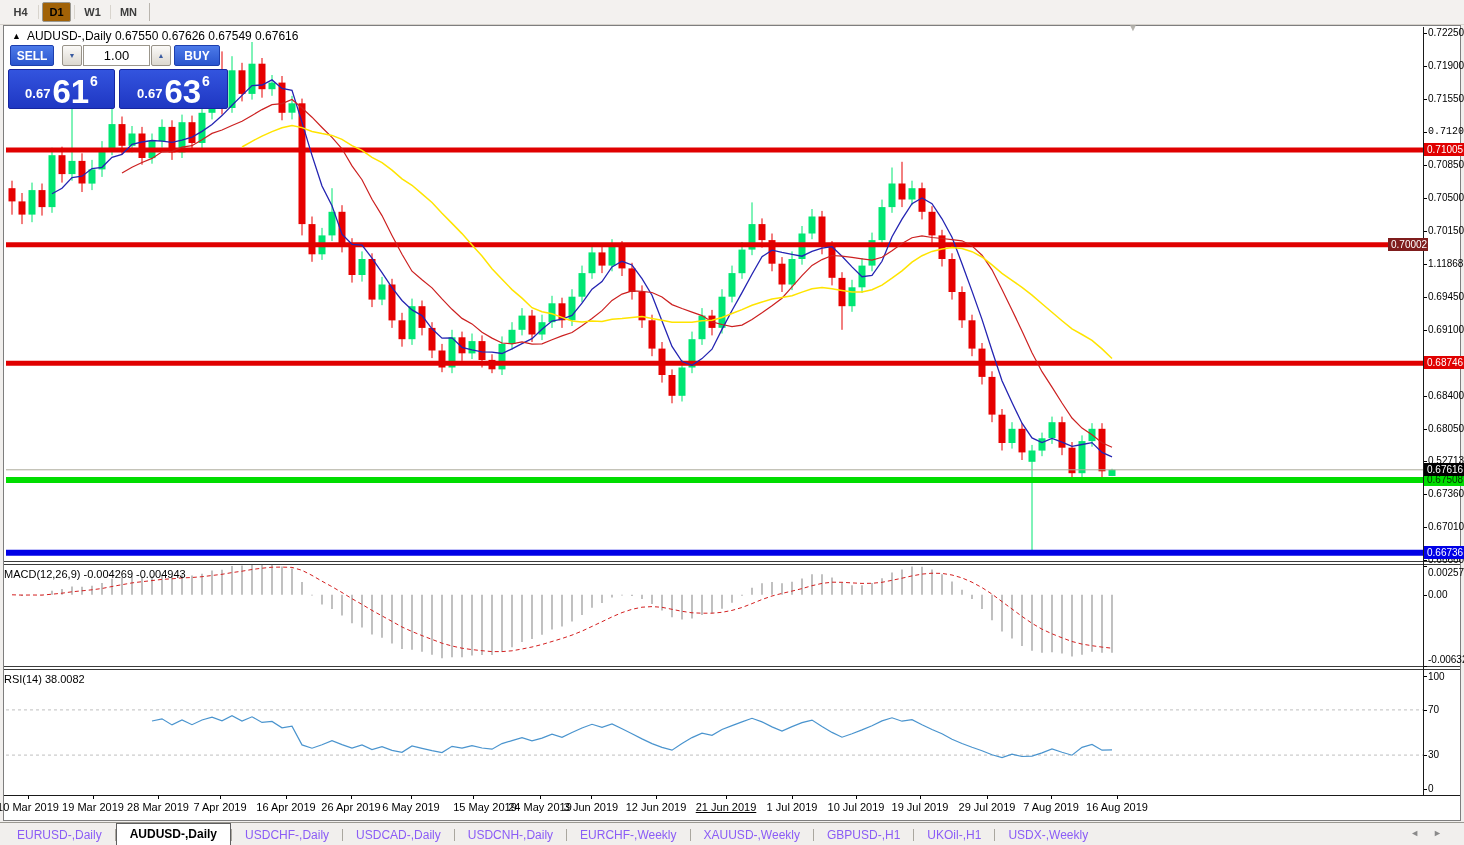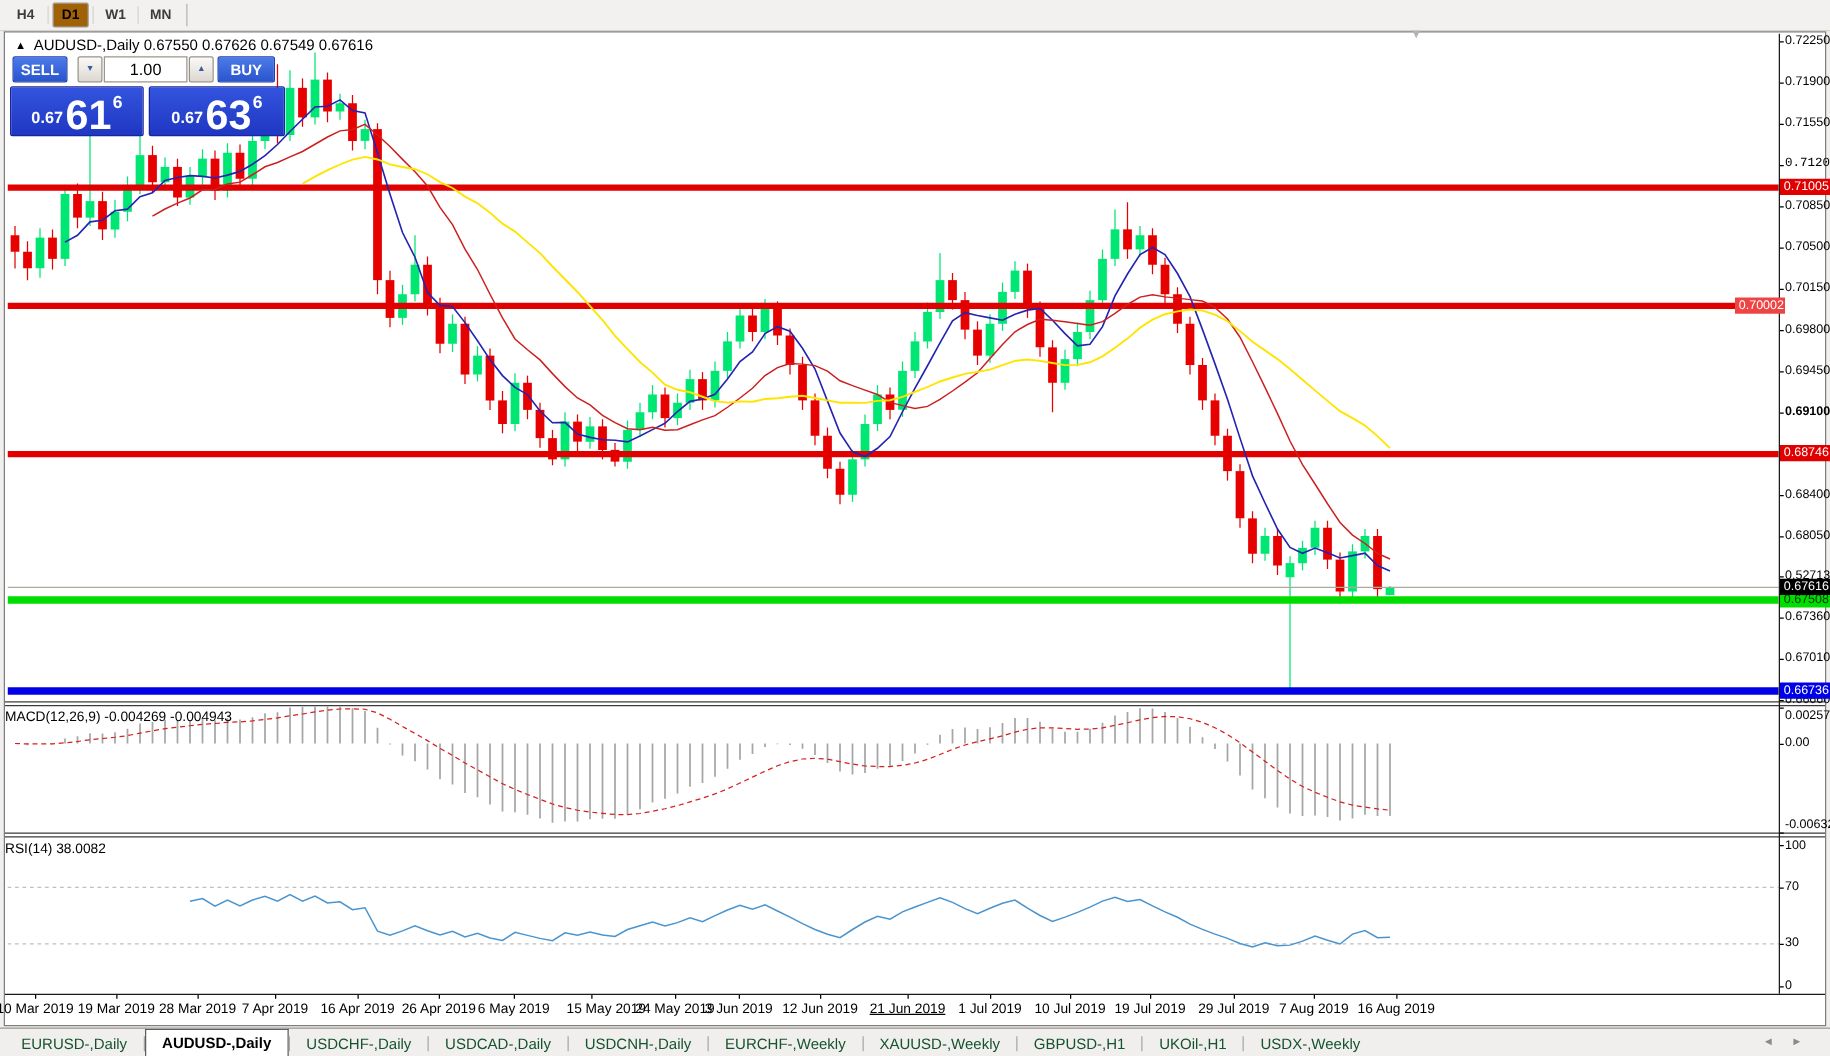--- a/index.html
+++ b/index.html
@@ -40,21 +40,21 @@
              padding-bottom:3px;box-sizing:border-box;cursor:pointer}
   .pb-prefix{font-size:13px;font-weight:bold;margin:0 2px 4px 0}
   .pb-big{font-size:33px;font-weight:bold;line-height:0.82}
   .pb-sup{font-size:14px;font-weight:bold;margin:0 0 16px 1px}
   
   #axis-layer{position:absolute;left:0;top:0;width:1464px;height:845px;pointer-events:none}
   #date-layer{position:absolute;left:0;top:796px;width:1464px;height:25px;color:#000}
   
   #tabbar{position:absolute;left:0;top:822px;width:1464px;height:23px;background:#f1efed;
           border-top:1px solid #9a9891;display:flex;align-items:flex-end;padding-left:4px;box-sizing:border-box}
-  .tab{height:20px;line-height:20px;padding:0 13px;font-size:12px;color:#14532d;white-space:nowrap;cursor:pointer}
+  .tab{height:20px;line-height:20px;padding:0 13px;font-size:12px;color:#8b5cf6;white-space:nowrap;cursor:pointer}
   .tab.active{background:#fff;border:1px solid #5f5f5f;border-bottom:none;height:21px;line-height:21px;
               font-weight:bold;color:#000}
   .tab-sep{width:1px;height:12px;background:#aaa79f;margin:0 0 4px 0}
   #tab-scroll{position:absolute;right:8px;top:828px;font-size:9px;color:#8a8a8a;letter-spacing:14px}
 </style>
 </head>
 <body>
 
 <div id="toolbar">
     <div class="tf-btn" style="">H4</div>
@@ -464,40 +464,40 @@
     <div style="position: absolute; left: 1428px; top: 93px; font-size: 10px;">0.71550</div>
     <div style="position: absolute; left: 1424px; top: 99px; width: 3px; height: 1px; background: rgb(0, 0, 0);"></div>
     <div style="position: absolute; left: 1428px; top: 126px; font-size: 10px; font-family: Liberation Mono, monospace;">0.71200</div>
     <div style="position: absolute; left: 1424px; top: 132px; width: 3px; height: 1px; background: rgb(0, 0, 0);"></div>
     <div style="position: absolute; left: 1428px; top: 159px; font-size: 10px;">0.70850</div>
     <div style="position: absolute; left: 1424px; top: 165px; width: 3px; height: 1px; background: rgb(0, 0, 0);"></div>
     <div style="position: absolute; left: 1428px; top: 192px; font-size: 10px;">0.70500</div>
     <div style="position: absolute; left: 1424px; top: 198px; width: 3px; height: 1px; background: rgb(0, 0, 0);"></div>
     <div style="position: absolute; left: 1428px; top: 225px; font-size: 10px;">0.70150</div>
     <div style="position: absolute; left: 1424px; top: 231px; width: 3px; height: 1px; background: rgb(0, 0, 0);"></div>
-    <div style="position: absolute; left: 1428px; top: 258px; font-size: 10px;">0.69800</div>
+    <div style="position: absolute; left: 1428px; top: 258px; font-size: 10px;">1.11868</div>
     <div style="position: absolute; left: 1424px; top: 264px; width: 3px; height: 1px; background: rgb(0, 0, 0);"></div>
     <div style="position: absolute; left: 1428px; top: 291px; font-size: 10px;">0.69450</div>
     <div style="position: absolute; left: 1424px; top: 297px; width: 3px; height: 1px; background: rgb(0, 0, 0);"></div>
-    <div style="position: absolute; left: 1428px; top: 324px; font-size: 10px; font-weight: bold;">0.69100</div>
+    <div style="position: absolute; left: 1428px; top: 324px; font-size: 10px;">0.69100</div>
     <div style="position: absolute; left: 1424px; top: 330px; width: 3px; height: 1px; background: rgb(0, 0, 0);"></div>
     <div style="position: absolute; left: 1428px; top: 390px; font-size: 10px;">0.68400</div>
     <div style="position: absolute; left: 1424px; top: 396px; width: 3px; height: 1px; background: rgb(0, 0, 0);"></div>
     <div style="position: absolute; left: 1428px; top: 423px; font-size: 10px;">0.68050</div>
     <div style="position: absolute; left: 1424px; top: 429px; width: 3px; height: 1px; background: rgb(0, 0, 0);"></div>
     <div style="position: absolute; left: 1428px; top: 455px; font-size: 10px;">0.52713</div>
     <div style="position: absolute; left: 1424px; top: 461px; width: 3px; height: 1px; background: rgb(0, 0, 0);"></div>
     <div style="position: absolute; left: 1428px; top: 488px; font-size: 10px;">0.67360</div>
     <div style="position: absolute; left: 1424px; top: 494px; width: 3px; height: 1px; background: rgb(0, 0, 0);"></div>
     <div style="position: absolute; left: 1428px; top: 521px; font-size: 10px;">0.67010</div>
     <div style="position: absolute; left: 1424px; top: 527px; width: 3px; height: 1px; background: rgb(0, 0, 0);"></div>
     <div style="position: absolute; left: 1428px; top: 554px; font-size: 10px;">0.66660</div>
     <div style="position: absolute; left: 1424px; top: 560px; width: 3px; height: 1px; background: rgb(0, 0, 0);"></div>
     <div style="position: absolute; left: 1424px; top: 143px; width: 40px; height: 13px; line-height: 13px; padding-left: 3px; font-size: 10px; box-sizing: border-box; background: rgb(224, 0, 0); color: rgb(255, 255, 255);">0.71005</div>
-    <div style="position: absolute; left: 1388px; top: 238px; width: 40px; height: 13px; line-height: 13px; padding-left: 3px; font-size: 10px; box-sizing: border-box; background: #ef4444; color: rgb(255, 255, 255);">0.70002</div>
+    <div style="position: absolute; left: 1388px; top: 238px; width: 40px; height: 13px; line-height: 13px; padding-left: 3px; font-size: 10px; box-sizing: border-box; background: #7f1d1d; color: rgb(255, 255, 255);">0.70002</div>
     <div style="position: absolute; left: 1424px; top: 356px; width: 40px; height: 13px; line-height: 13px; padding-left: 3px; font-size: 10px; box-sizing: border-box; background: rgb(224, 0, 0); color: rgb(255, 255, 255);">0.68746</div>
     <div style="position: absolute; left: 1424px; top: 473px; width: 40px; height: 13px; line-height: 13px; padding-left: 3px; font-size: 10px; box-sizing: border-box; background: rgb(0, 221, 0); color: rgb(0, 51, 0);">0.67508</div>
     <div style="position: absolute; left: 1424px; top: 546px; width: 40px; height: 13px; line-height: 13px; padding-left: 3px; font-size: 10px; box-sizing: border-box; background: rgb(0, 0, 230); color: rgb(255, 255, 255);">0.66736</div>
     <div style="position: absolute; left: 1424px; top: 463px; width: 40px; height: 13px; line-height: 13px; padding-left: 3px; font-size: 10px; box-sizing: border-box; background: rgb(0, 0, 0); color: rgb(255, 255, 255);">0.67616</div>
     <div style="position: absolute; left: 1428px; top: 567px; font-size: 10px;">0.002574</div>
     <div style="position: absolute; left: 1424px; top: 566px; width: 3px; height: 1px; background: rgb(0, 0, 0);"></div>
     <div style="position: absolute; left: 1428px; top: 589px; font-size: 10px;">0.00</div>
     <div style="position: absolute; left: 1424px; top: 595px; width: 3px; height: 1px; background: rgb(0, 0, 0);"></div>
     <div style="position: absolute; left: 1428px; top: 654px; font-size: 10px;">-0.006326</div>
     <div style="position: absolute; left: 1424px; top: 666px; width: 3px; height: 1px; background: rgb(0, 0, 0);"></div>

